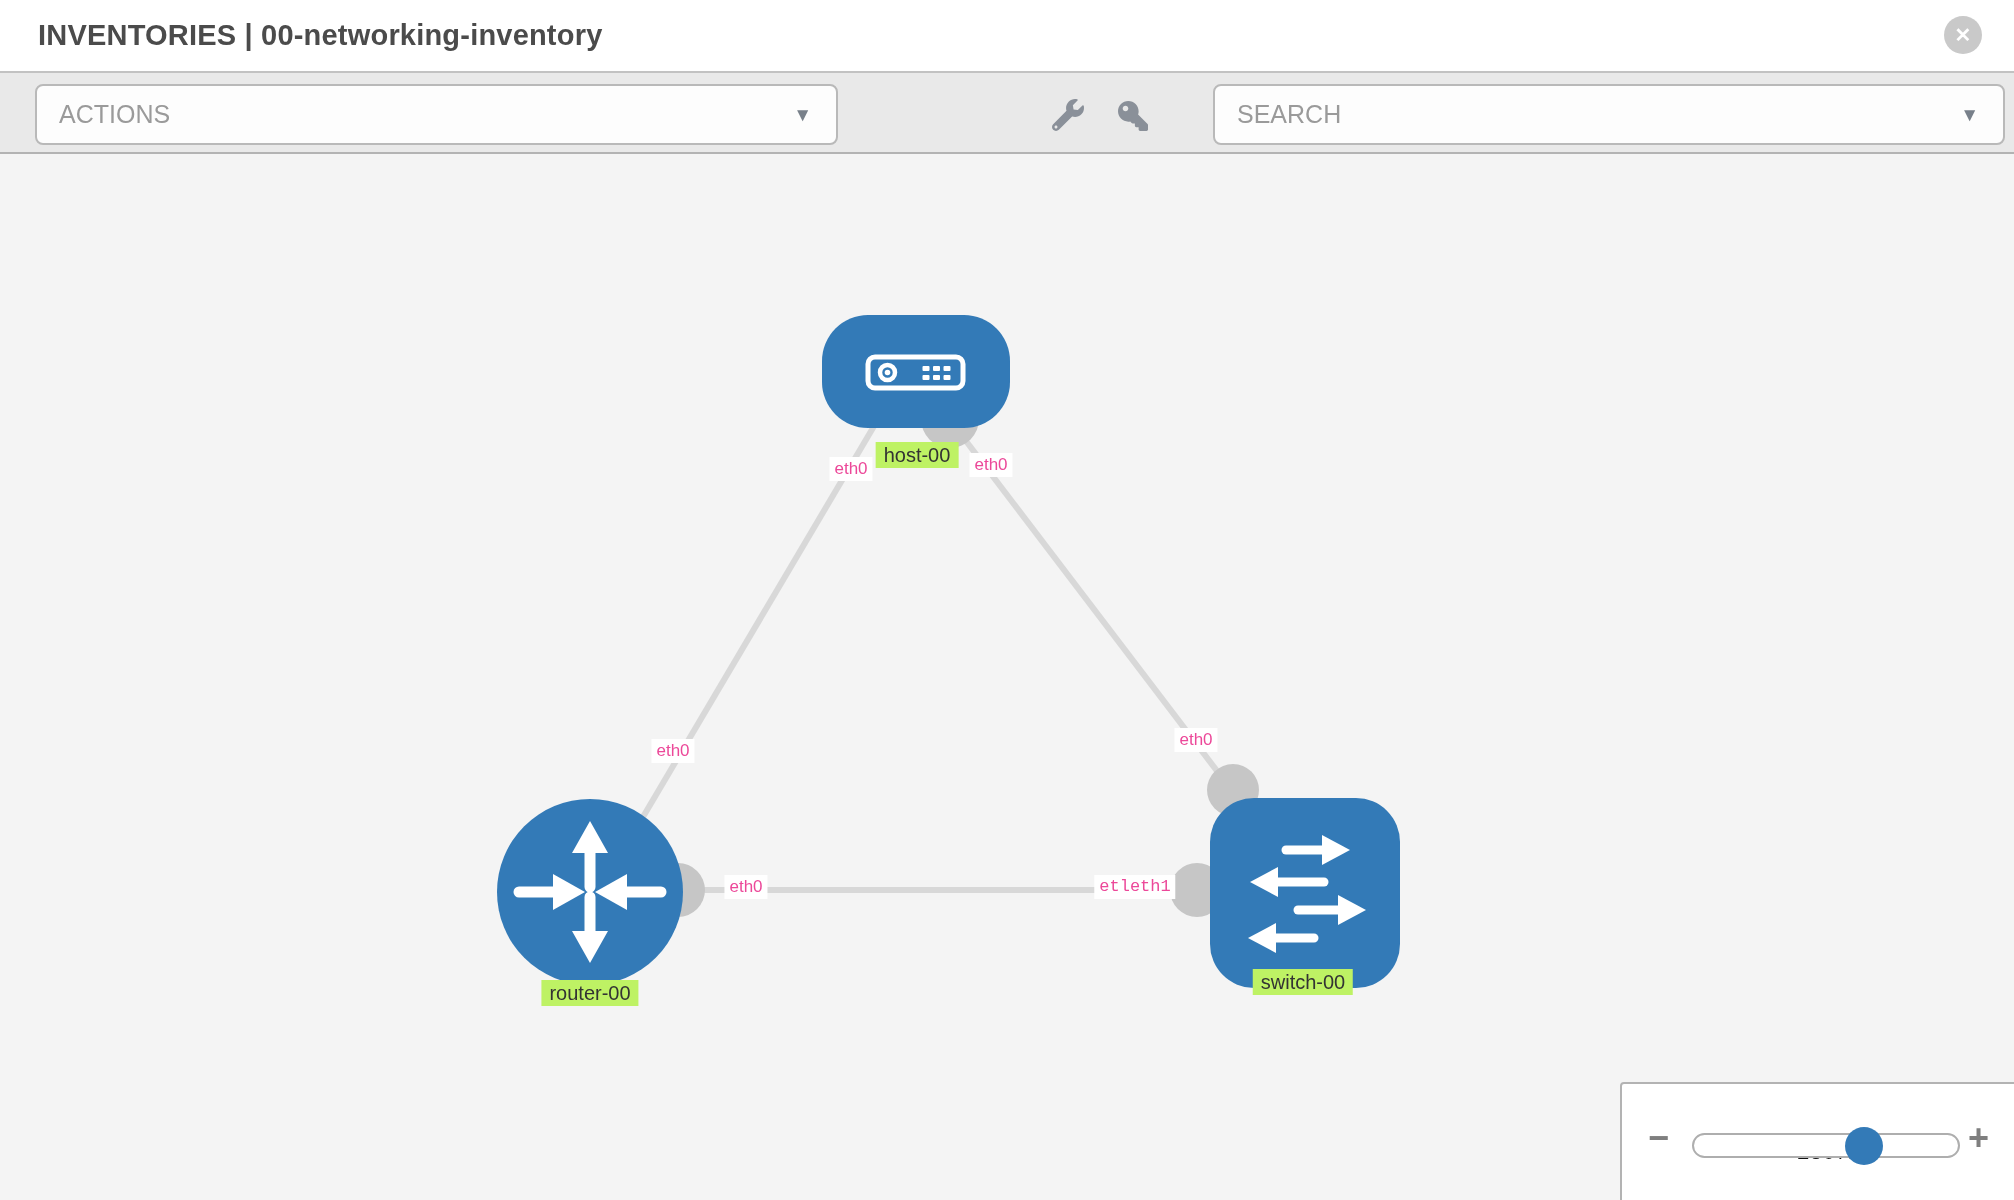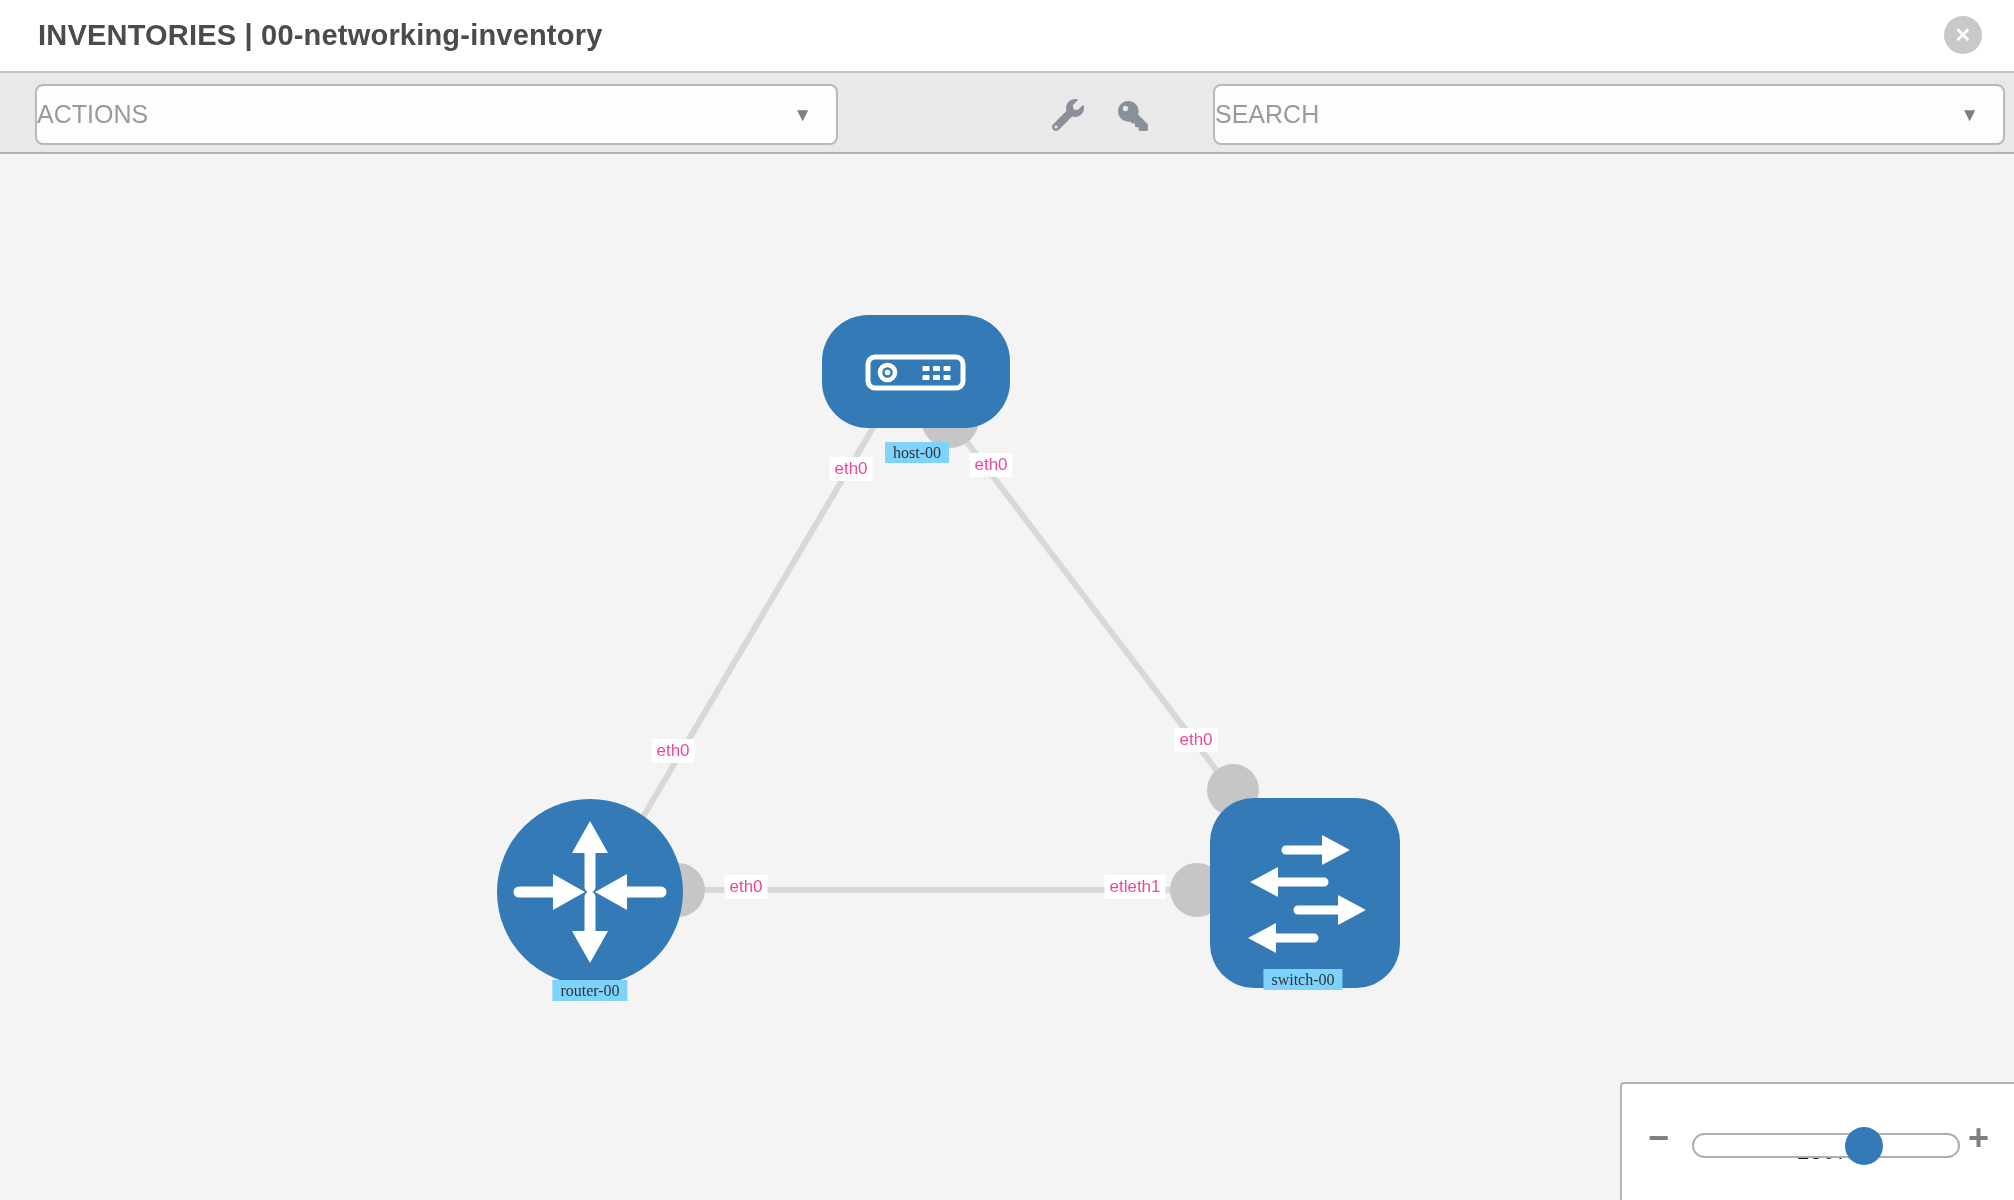--- a/index.html
+++ b/index.html
@@ -13,21 +13,21 @@
     font-size:29px; font-weight:bold; color:#4b4b4b; letter-spacing:0.2px; }
   .close-btn { position:absolute; left:1944px; top:16px; width:38px; height:38px; border-radius:50%;
     background:#c9c9c9; color:#ffffff; display:flex; align-items:center; justify-content:center;
     font-size:20px; font-weight:bold; cursor:pointer; }
 
   
   .toolbar { position:absolute; left:0; top:71px; width:2014px; height:83px; background:#e9e9e9;
     border-top:2px solid #c2c2c2; border-bottom:2px solid #b3b3b3; }
   .select-box { position:absolute; top:11px; height:61px; background:#fdfdfd;
     border:2px solid #b9b9b9; border-radius:8px; display:flex; align-items:center;
-    font-size:25px; color:#9a9a9a; cursor:pointer; }
+    padding-left:22px; font-size:25px; color:#9a9a9a; cursor:pointer; }
   .select-actions { left:35px; width:803px; }
   .select-search { left:1183px; width:792px;margin-left:30px; }
   .caret { position:absolute; right:24px; top:50%; transform:translateY(-54%);
     font-size:19px; color:#78808a; line-height:1; }
   .tool-icon { position:absolute; background:none; border:none; cursor:pointer; }
   .tool-icon svg { display:block; }
   .wrench-btn { left:1052px; top:26px; }
   .key-btn { left:1118px; top:28px; }
 
   
@@ -35,32 +35,32 @@
   .edges-svg { position:absolute; left:0; top:0; }
   .edge { stroke:#d8d8d8; stroke-width:6; }
   .port { fill:#c6c6c6; }
 
   .node { position:absolute; background:#337ab7; display:flex; align-items:center; justify-content:center; cursor:pointer; }
   .node-host   { left:822px; top:161px; width:188px; height:113px; border-radius:46px; }
   .node-router { left:497px; top:645px; width:186px; height:186px; border-radius:50%; }
   .node-switch { left:1210px; top:644px; width:190px; height:190px; border-radius:44px; }
 
   .node-label { position:absolute; transform:translateX(-50%); white-space:nowrap;
-    background:#7dd3fc; color:#333333; font-size:16px; padding:1px 8px; line-height:1.2;font-family:Liberation Serif, serif; }
+    background:#bef264; color:#333333; font-size:20px; padding:1px 8px; line-height:1.2; }
   .iface-label { position:absolute; transform:translateX(-50%); white-space:nowrap;
     background:#ffffff; color:#ec4899; font-size:17px; padding:2px 5px; line-height:1.15; }
   .lbl-host     { left:917px;  top:288px; }
   .lbl-router   { left:590px;  top:826px; }
   .lbl-switch   { left:1303px; top:815px; }
   .if-host-left   { left:851px;  top:303px; }
   .if-host-right  { left:991px;  top:299px; }
   .if-router-top  { left:673px;  top:585px; }
   .if-switch-top  { left:1196px; top:574px; }
   .if-mid-left    { left:746px;  top:721px; }
-  .if-mid-right   { left:1135px; top:721px; }
+  .if-mid-right   { left:1135px; top:721px;font-family:Liberation Mono, monospace; }
 
   
   .zoom-panel { position:absolute; left:1620px; top:1082px; width:402px; height:130px;
     background:#ffffff; border:2px solid #b3b3b3; border-radius:4px; }
   .zoom-percent { position:absolute; left:204px; top:10px; transform:translateX(-50%);
     font-size:23px; color:#111111;margin-top:44px; }
   .zoom-minus, .zoom-plus { position:absolute; top:36px; font-size:36px; font-weight:bold;
     color:#7f7f7f; background:none; border:none; cursor:pointer; line-height:1; }
   .zoom-minus { left:26px; }
   .zoom-plus  { left:346px; }

